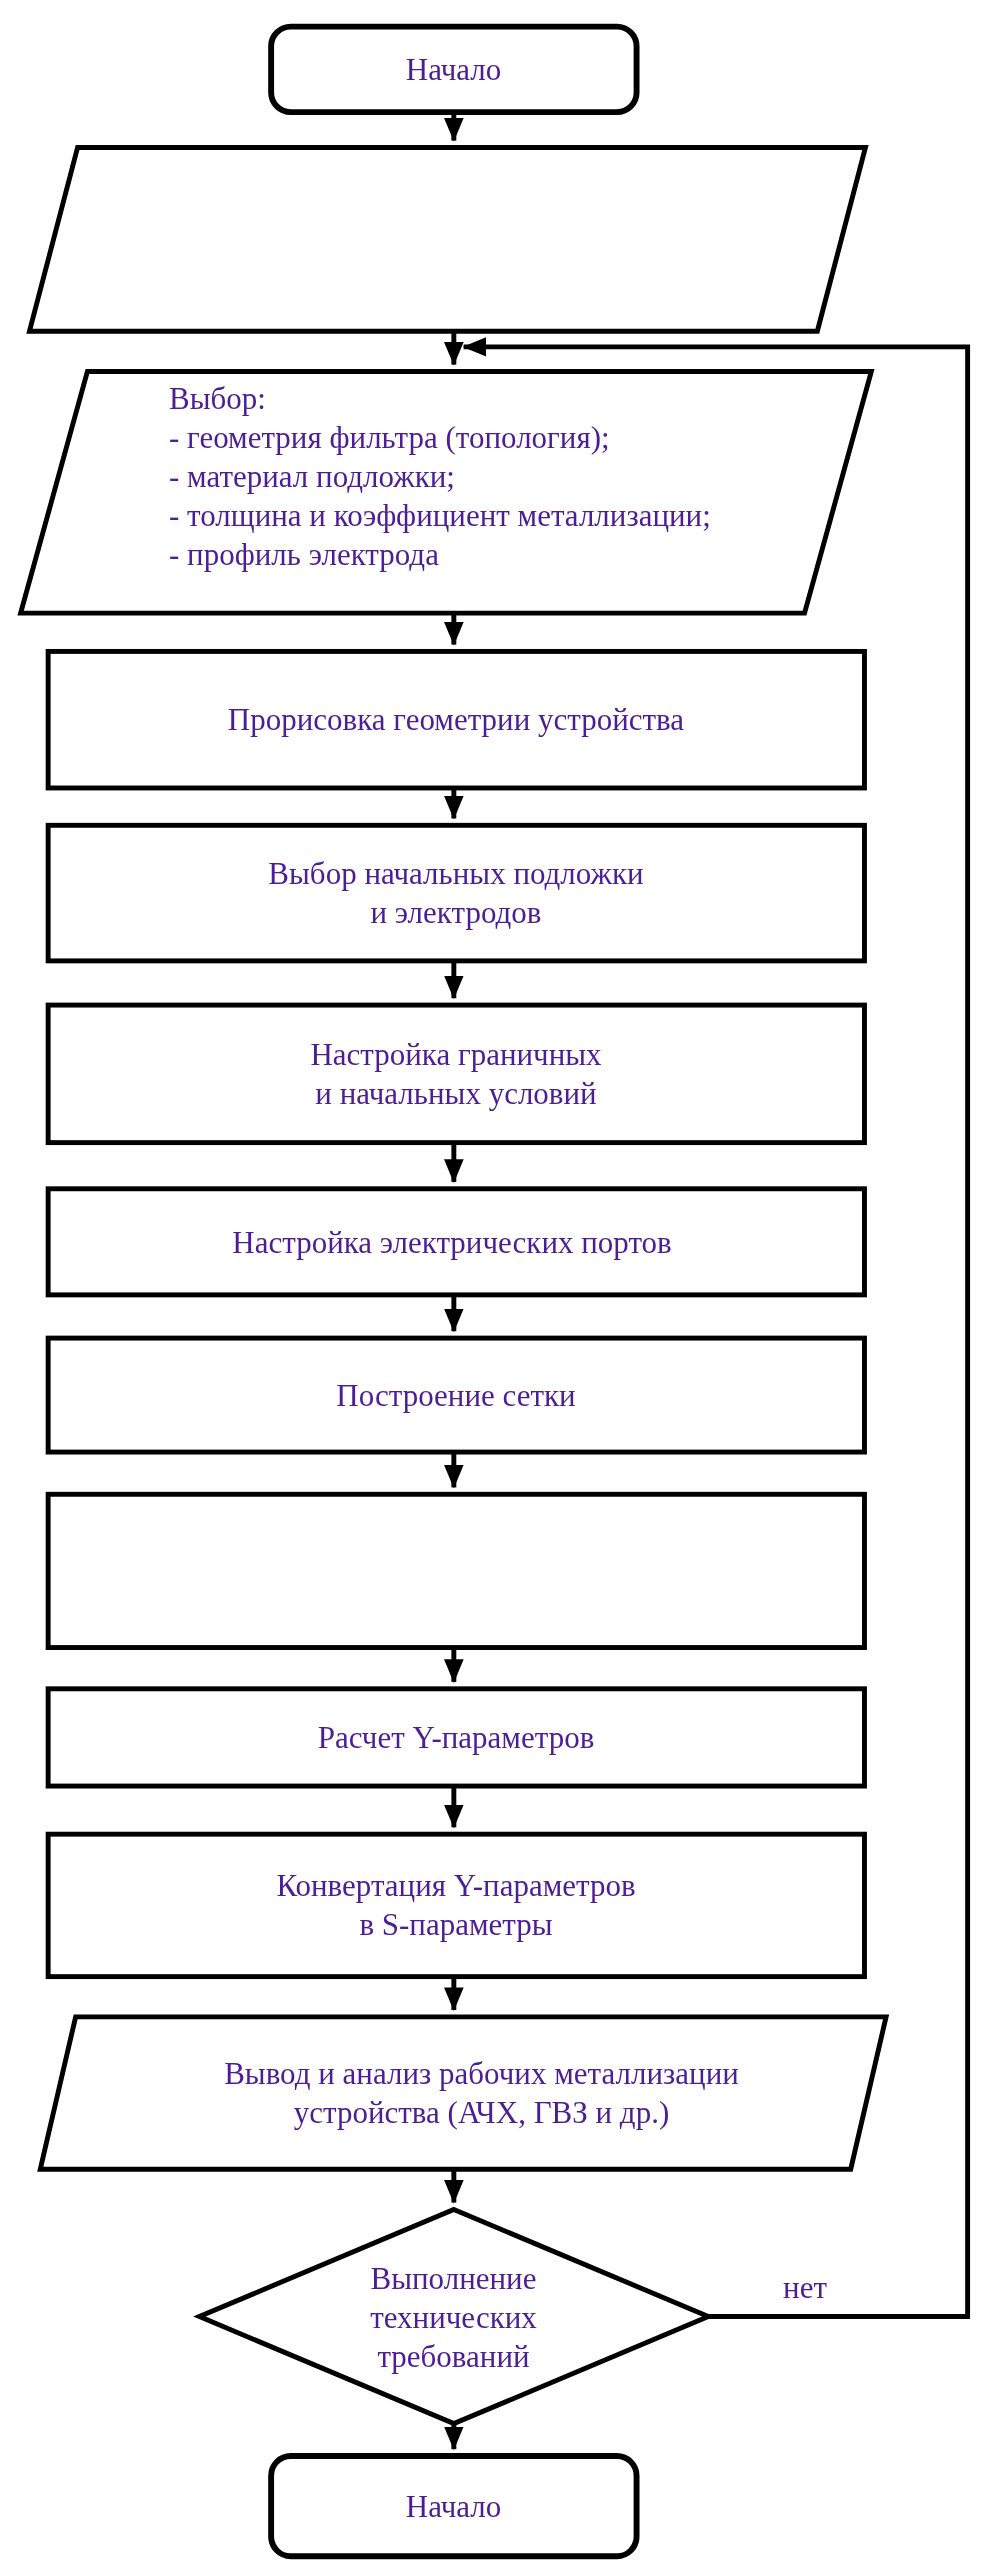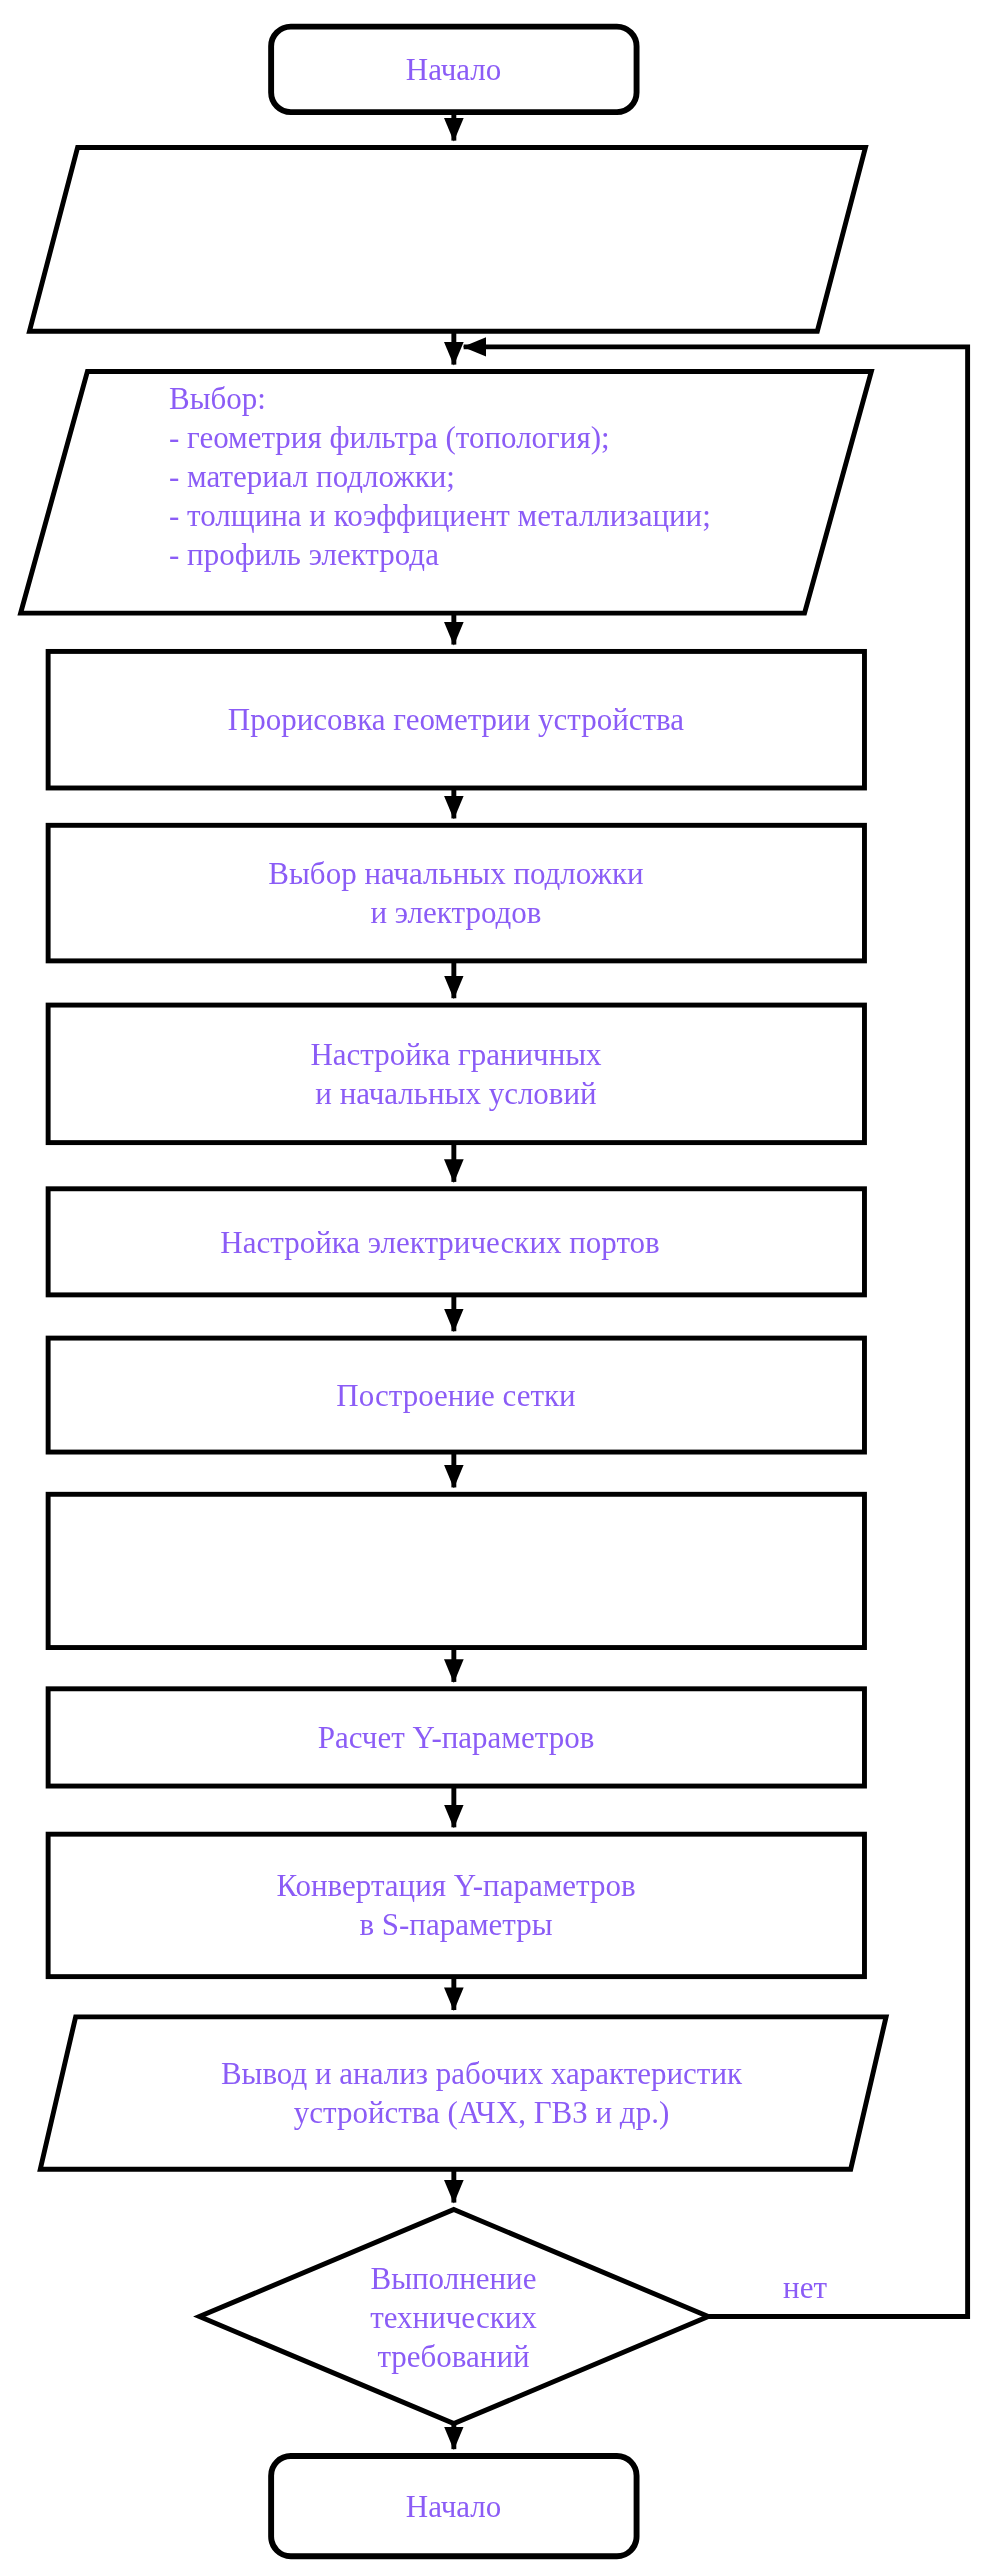--- a/index.html
+++ b/index.html
@@ -10,21 +10,21 @@
     background: #ffffff;
     font-family: "Liberation Serif", "DejaVu Serif", serif;
     color: #000000;
   }
   .canvas svg { position: absolute; left: 0; top: 0; }
   .lbl {
     position: absolute;
     font-size: 31px;
     line-height: 39px;
     white-space: pre-line;
-    color: #8b5cf6;
+    color: #4c1d95;
   }
   .lbl.center {
     display: flex;
     align-items: center;
     justify-content: center;
     text-align: center;
   }
   .lbl.left { text-align: left; }
 </style>
 </head>
@@ -94,31 +94,31 @@
 - материал подложки;
 - толщина и коэффициент металлизации;
 - профиль электрода</div>
 
   <div class="lbl center" style="left:48px; top:825px; width:816px; height:136px;">Выбор начальных подложки
 и электродов</div>
 
   <div class="lbl center" style="left:48px; top:1005px; width:816px; height:138px;">Настройка граничных
 и начальных условий</div>
 
-  <div class="lbl center" style="left:32px; top:1189px; width:816px; height:106px;">Настройка электрических портов</div>
+  <div class="lbl center" style="left:44px; top:1189px; width:816px; height:106px;">Настройка электрических портов</div>
 
   <div class="lbl center" style="left:48px; top:1338px; width:816px; height:114px;">Построение сетки</div>
 
 
   <div class="lbl center" style="left:48px; top:1689px; width:816px; height:97px;">Расчет Y-параметров</div>
 
   <div class="lbl center" style="left:48px; top:1834px; width:816px; height:142px;text-align:center;">Конвертация Y-параметров
 в S-параметры</div>
 
-  <div class="lbl center" style="left:76px; top:2017px; width:811px; height:152px;">Вывод и анализ рабочих характеристик
+  <div class="lbl center" style="left:76px; top:2017px; width:811px; height:152px;">Вывод и анализ рабочих металлизации
 устройства (АЧХ, ГВЗ и др.)</div>
 
   <div class="lbl center" style="left:199px; top:2210px; width:509px; height:214px;">Выполнение
 технических
 требований</div>
 
   <div class="lbl center" style="left:761px; top:2265px; width:88px; height:45px;">нет</div>
 
   <div class="lbl center" style="left:271px; top:2456px; width:365px; height:100px;">Начало</div>
 

